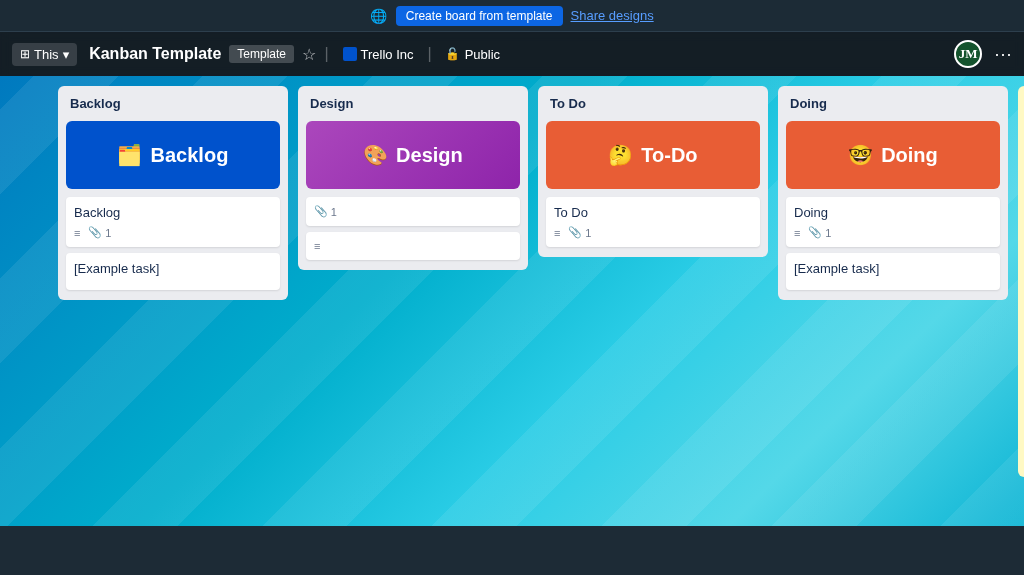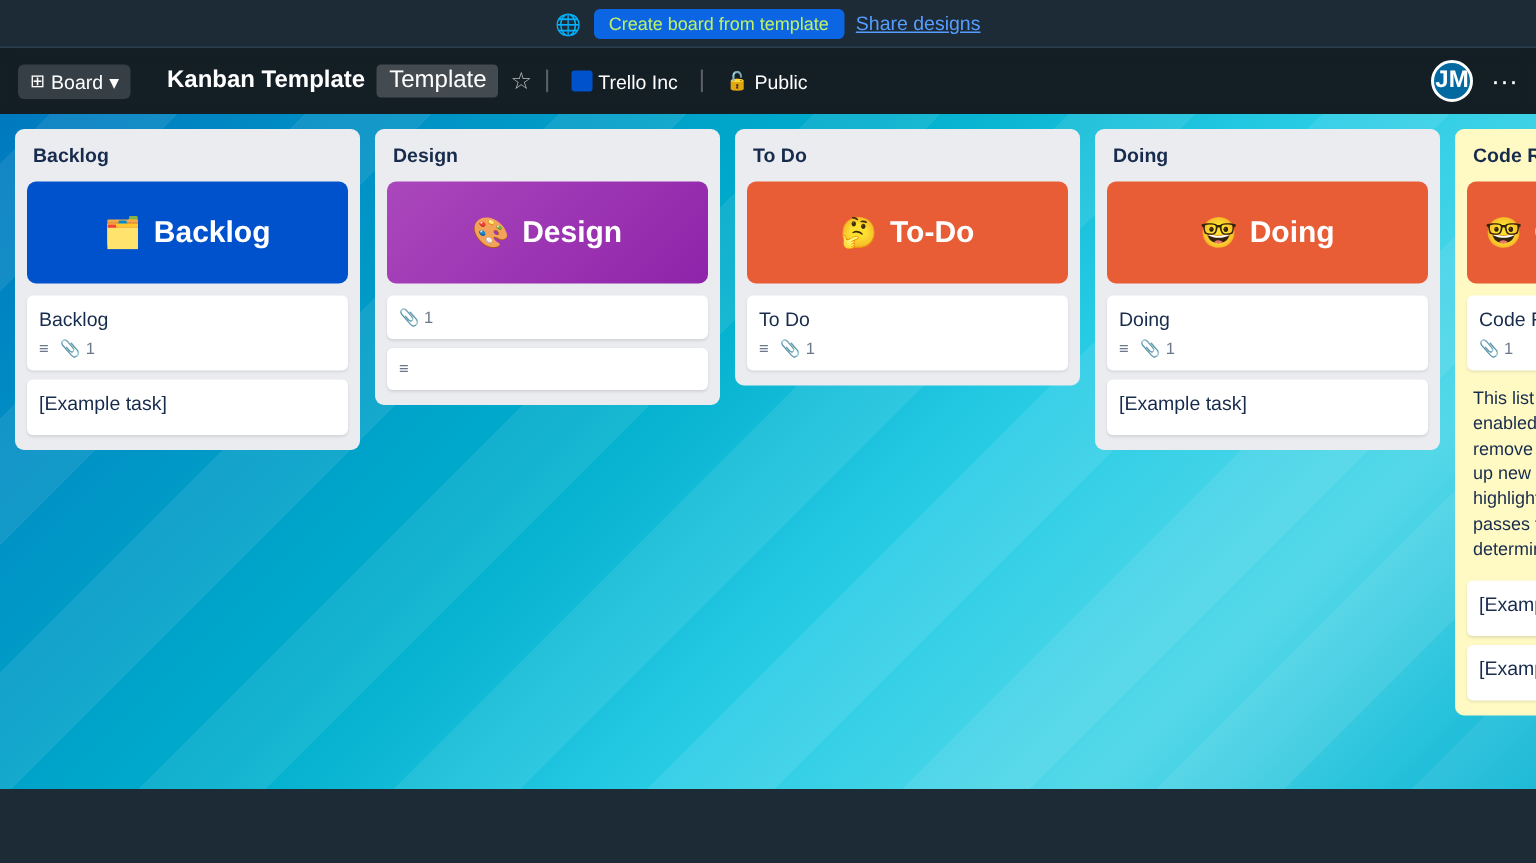--- a/index.html
+++ b/index.html
@@ -13,21 +13,21 @@
       align-items: center;
       justify-content: center;
       gap: 8px;
       font-size: 13px;
       color: #cdd2d4;
       border-bottom: 1px solid #2d3f4d;
     }
     .top-banner .globe-icon { color: #4bce97; font-size: 14px; }
     .top-banner .create-btn {
       background: #0c66e4;
-      color: #bef264;
+      color: #ffffff;
       border: none;
       border-radius: 4px;
       padding: 3px 10px;
       font-size: 12px;
       cursor: pointer;
       font-weight: 500;
     }
     .top-banner .share-link {
       color: #579dff;
       font-size: 13px;
@@ -55,26 +55,26 @@
       border: none;
       border-radius: 4px;
       padding: 4px 8px;
       cursor: pointer;
     }
     .board-icon { font-size: 12px; }
     .header-title {
       color: white;
       font-size: 16px;
       font-weight: 700;
-      margin-left: 16px;
+      margin-left: 4px;
     }
     .template-badge {
       background: rgba(255,255,255,0.2);
       color: white;
-      font-size: 16px;
+      font-size: 12px;
       padding: 2px 8px;
       border-radius: 3px;
     }
     .star-icon { color: rgba(255,255,255,0.7); font-size: 16px; cursor: pointer; }
     .separator { color: rgba(255,255,255,0.3); }
     .trello-btn {
       display: flex; align-items: center; gap: 4px;
       color: white; font-size: 13px;
       background: none; border: none; cursor: pointer;
       padding: 4px 6px; border-radius: 4px;
@@ -82,37 +82,38 @@
     .trello-logo { width: 14px; height: 14px; background: #0052cc; border-radius: 2px; display: inline-block; }
     .public-btn {
       display: flex; align-items: center; gap: 4px;
       color: white; font-size: 13px;
       background: none; border: none; cursor: pointer;
       padding: 4px 6px; border-radius: 4px;
     }
     .lock-icon { font-size: 12px; }
     .avatar {
       width: 28px; height: 28px; border-radius: 50%;
-      background: #0369a1; border: 2px solid white;
+      background: #14532d; border: 2px solid white;
       display: flex; align-items: center; justify-content: center;
-      color: white; font-size: 16px; font-weight: 700;
-      cursor: pointer; margin-left: auto;
+      color: white; font-size: 13px; font-weight: 700;
+      cursor: pointer; margin-left: auto; font-family: Liberation Serif, serif;
     }
     .dots-btn {
       color: white; font-size: 18px; background: none; border: none; cursor: pointer;
       margin-left: 4px;
     }
 
     
     .board-bg {
       width: 1024px;
       height: 450px;
       position: relative;
       overflow: hidden;
       background: linear-gradient(135deg, #0079bf 0%, #00aecc 40%, #29cce5 60%, #54d8e8 80%, #0cb4d4 100%);
+      padding-left: 48px;
     }
 
     
     .board-bg::before {
       content: '';
       position: absolute;
       top: -100px; left: -200px;
       width: 1400px; height: 800px;
       background: repeating-linear-gradient(
         -45deg,
@@ -221,21 +222,21 @@
 
 <div class="top-banner">
   <span class="globe-icon">🌐</span>
   <button class="create-btn">Create board from template</button>
   <a class="share-link">Share designs</a>
 </div>
 
 <div class="header-bar">
   <button class="board-btn">
     <span class="board-icon">⊞</span>
-    <span>Board</span>
+    <span>This</span>
     <span>▾</span>
   </button>
   <span class="header-title">Kanban Template</span>
   <span class="template-badge">Template</span>
   <span class="star-icon">☆</span>
   <span class="separator">|</span>
   <button class="trello-btn">
     <span class="trello-logo"></span>
     <span>Trello Inc</span>
   </button>

